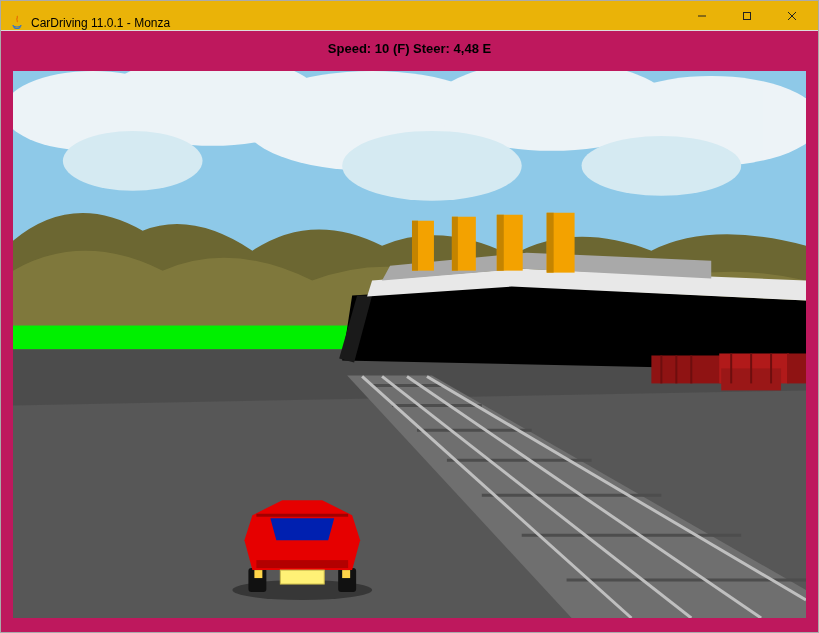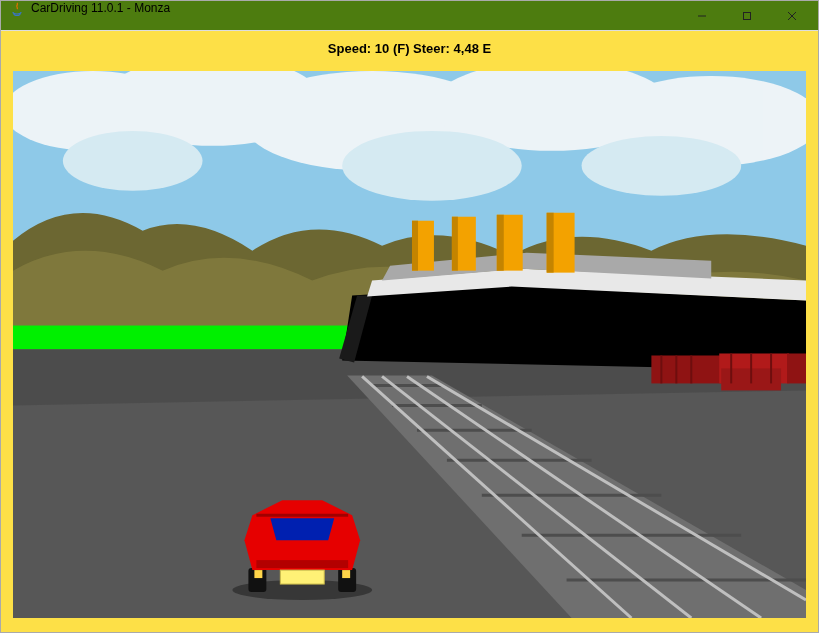--- a/index.html
+++ b/index.html
@@ -13,24 +13,24 @@
   .window {
     width: 819px;
     height: 633px;
     background: #fff;
     border: 1px solid #aaa;
     display: flex;
     flex-direction: column;
   }
   .titlebar {
     height: 30px;
-    background: #4d7c0f;
+    background: #eab308;
     border-bottom: 1px solid #ddd;
     display: flex;
-    align-items: flex-start;
+    align-items: flex-end;
     padding: 0 4px 0 8px;
   }
   .titlebar .app-icon {
     width: 16px; height: 16px;
     margin-right: 6px;
   }
   .titlebar .title-text {
     font-size: 12px;
     color: #000;
     flex: 1;
@@ -42,21 +42,21 @@
   .win-btn {
     width: 45px;
     display: flex;
     align-items: center;
     justify-content: center;
     font-size: 10px;
     color: #222;
   }
   .client {
     flex: 1;
-    background: #fde047;
+    background: #be185d;
     position: relative;
   }
   .hud {
     width: 100%;
     text-align: center;
     font-family: Tahoma, sans-serif;
     font-size: 13px;
     font-weight: bold;
     color: #000;
     padding-top: 10px;

